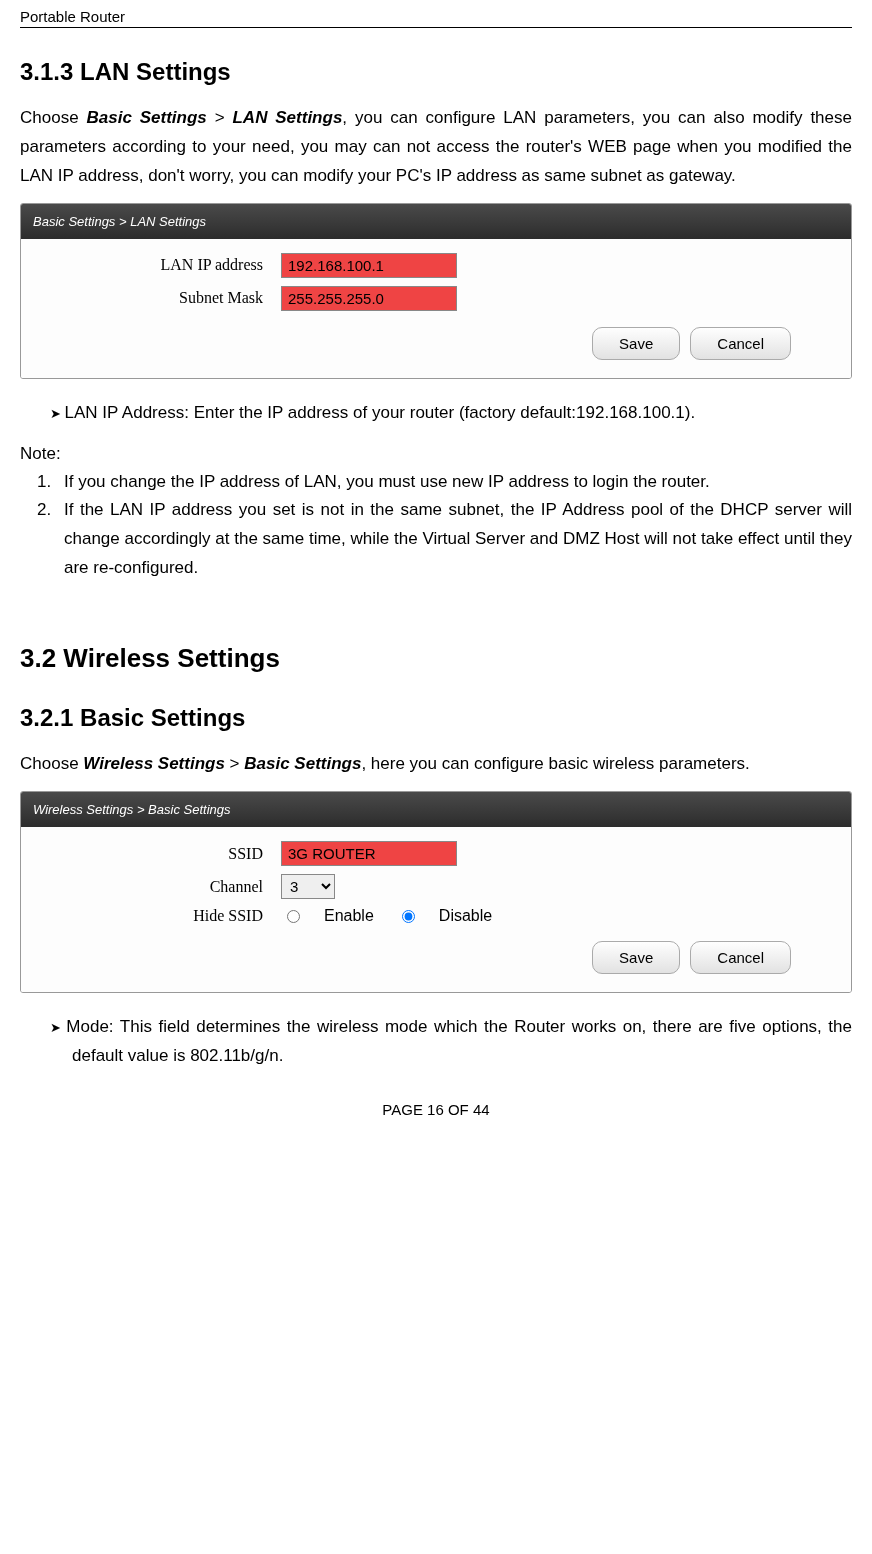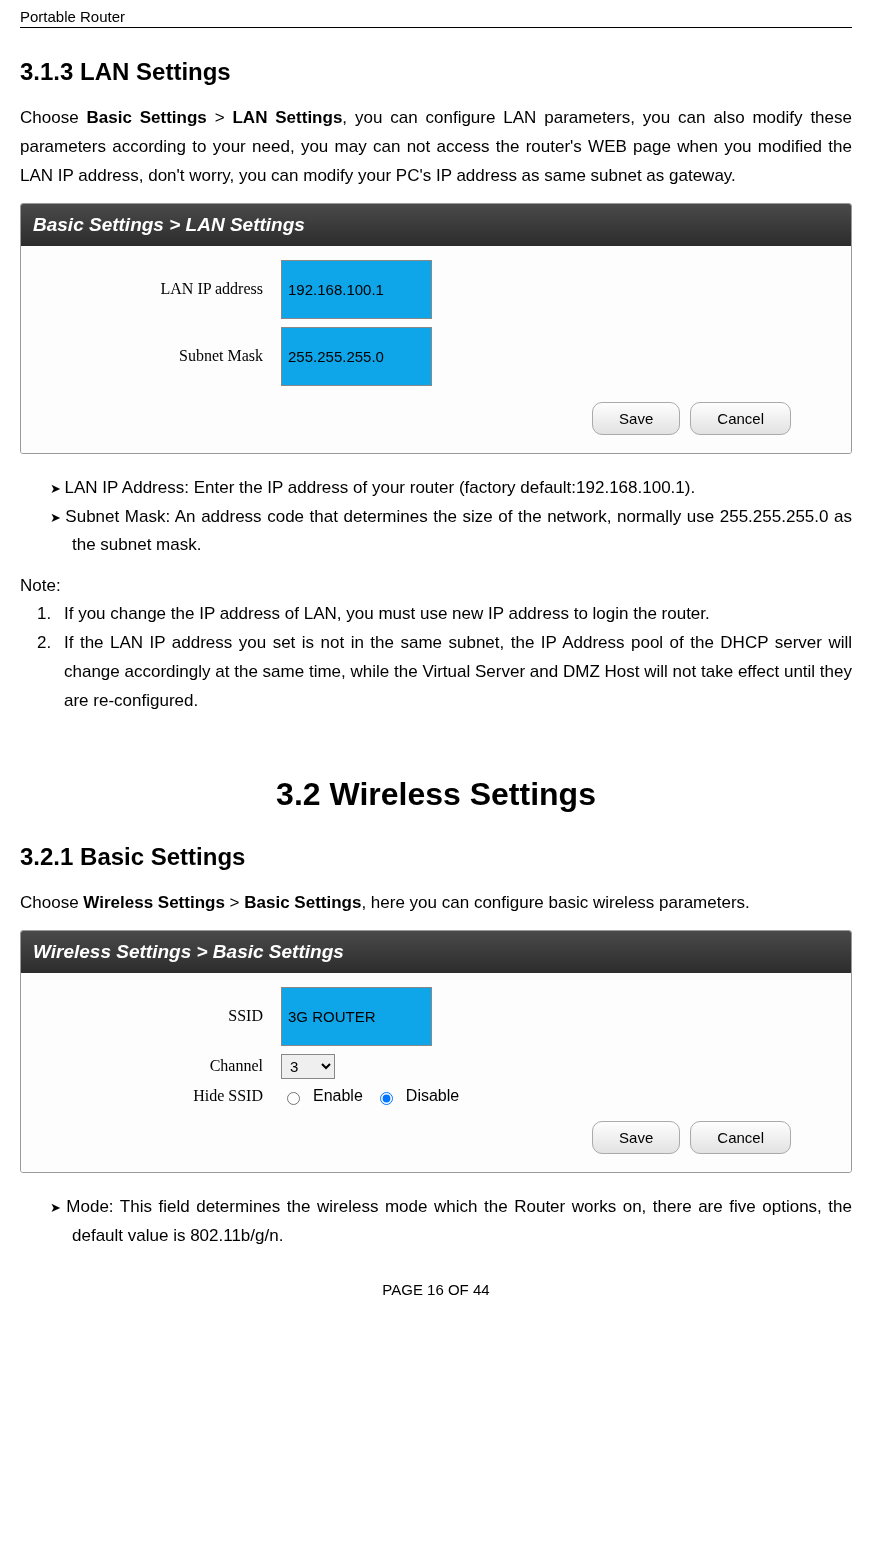--- a/index.html
+++ b/index.html
@@ -19,68 +19,67 @@
     border: none;
     border-top: 1px solid #000;
     margin-bottom: 20px;
   }
   h2.section-heading {
     font-size: 24px;
     font-weight: bold;
     margin: 30px 0 18px 0;
   }
   h2.big-heading {
-    font-size: 32px;
+    font-size: 26px;
     font-weight: bold;
     margin: 60px 0 22px 0;
-    text-align: center;
   }
   p.body-text {
     font-size: 17px;
     line-height: 1.7;
     margin-bottom: 12px;
     text-align: justify;
   }
-  .bold { font-weight: bold; }
+  .bold { font-weight: bold; font-style: italic; }
   .panel {
     border: 1px solid #999;
     border-radius: 3px;
     margin-bottom: 20px;
     overflow: hidden;
   }
   .panel-header {
     background: linear-gradient(#4a4a4a, #2c2c2c);
     color: #fff;
-    font-weight: bold;
-    font-size: 19px;
+    font-weight: normal;
+    font-size: 13px;
     font-style: italic;
     padding: 10px 12px;
   }
   .panel-body {
     padding: 14px 20px 16px 20px;
     background: #fdfdfd;
   }
   .form-row {
     display: flex;
     align-items: center;
     margin-bottom: 8px;
   }
   .form-label {
     width: 240px;
     text-align: right;
     padding-right: 18px;
     font-size: 16px;
     font-family: Liberation Serif, serif;
   }
   .form-input {
-    width: 151px;
-    font-size: 15px;
-    padding: 20px 6px;
+    width: 176px;
+    font-size: 15px;
+    padding: 3px 6px;
     border: 1px solid #888;
-    background: #0ea5e9;
+    background: #ef4444;
   }
   .form-select {
     font-size: 15px;
     padding: 2px 4px;
     border: 1px solid #888;
     background: #efefef;
   }
   .button-row {
     display: flex;
     justify-content: flex-end;
@@ -120,22 +119,22 @@
     padding-left: 36px;
     font-size: 17px;
     line-height: 1.7;
   }
   ol.notes li {
     text-align: justify;
     padding-left: 8px;
   }
   .radio-group {
     display: flex;
-    align-items: flex-end;
-    gap: 11px;
+    align-items: center;
+    gap: 22px;
     font-size: 16px;
   }
   .radio-group input { margin: 0 2px 0 6px; }
   .footer {
     text-align: center;
     font-size: 15px;
     margin-top: 30px;
     padding-bottom: 10px;
   }
 </style>
@@ -164,21 +163,20 @@
     </div>
     <div class="button-row">
       <button class="btn">Save</button>
       <button class="btn">Cancel</button>
     </div>
   </div>
 </div>
 
 <ul class="bullets">
   <li>LAN IP Address: Enter the IP address of your router (factory default:192.168.100.1).</li>
-  <li>Subnet Mask: An address code that determines the size of the network, normally use 255.255.255.0 as the subnet mask.</li>
 </ul>
 
 <div class="note-heading">Note:</div>
 <ol class="notes">
   <li>If you change the IP address of LAN, you must use new IP address to login the router.</li>
   <li>If the LAN IP address you set is not in the same subnet, the IP Address pool of the DHCP server will change accordingly at the same time, while the Virtual Server and DMZ Host will not take effect until they are re-configured.</li>
 </ol>
 
 <h2 class="big-heading">3.2  Wireless Settings</h2>
 

